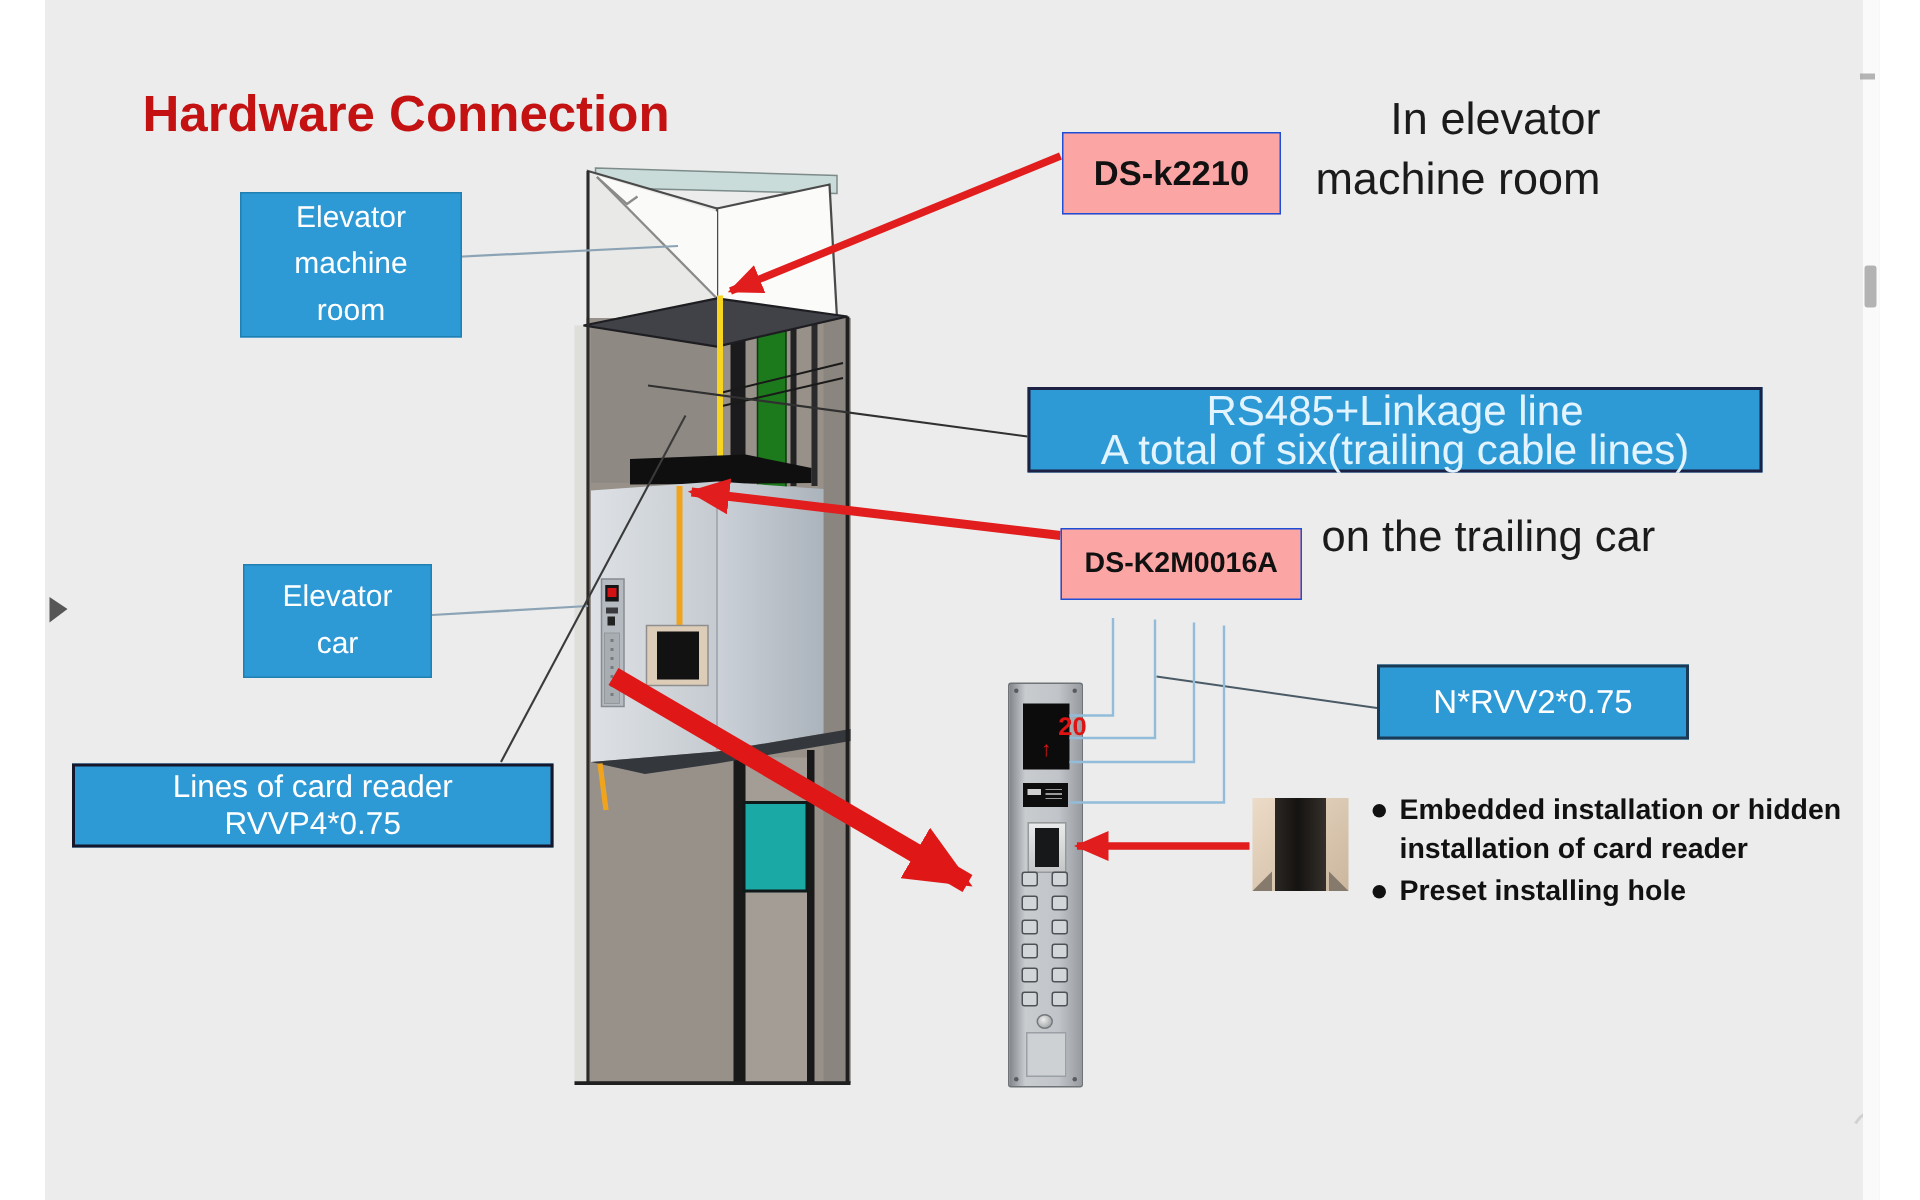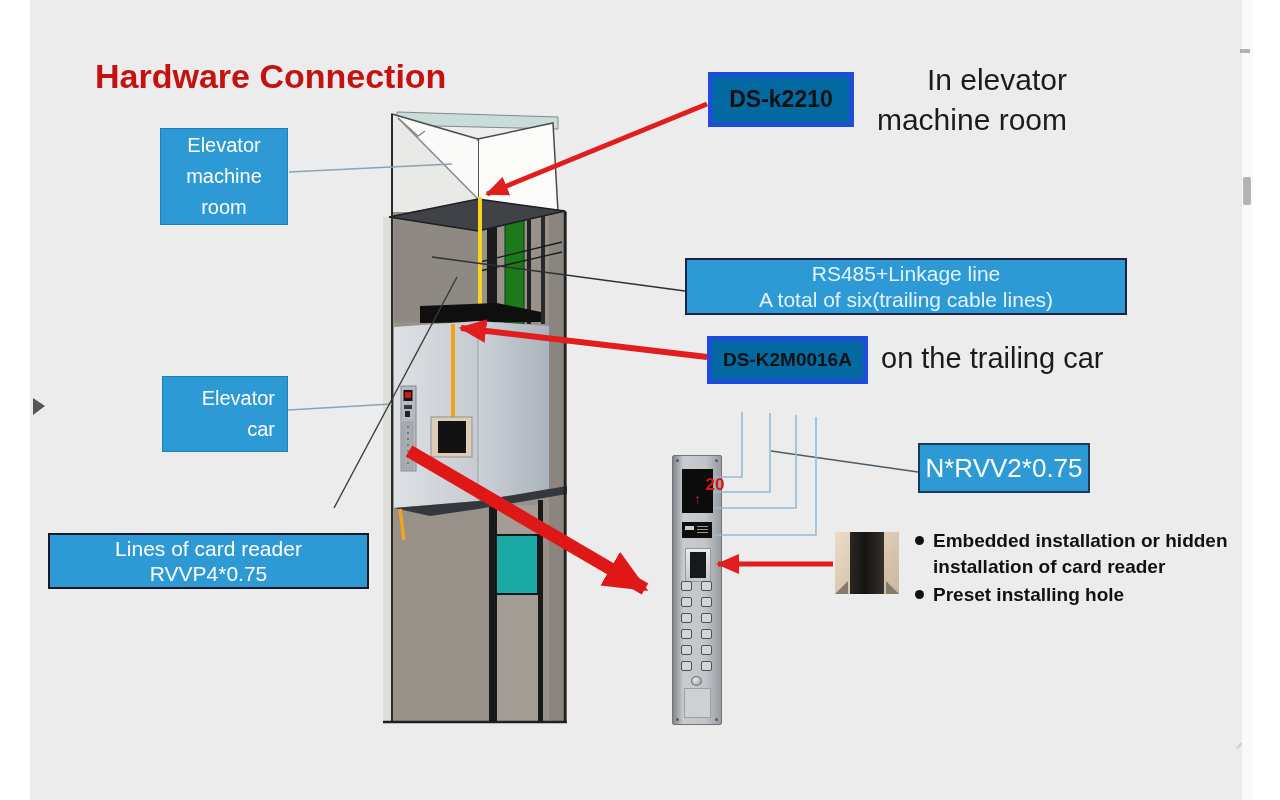--- a/index.html
+++ b/index.html
@@ -3,35 +3,35 @@
 <meta charset="utf-8">
 <style>
   html,body{margin:0;padding:0;background:#fff;}
   .stage{position:relative;width:1280px;height:800px;overflow:hidden;background:#ffffff;
          font-family:"Liberation Sans",sans-serif;}
   .slide{position:absolute;left:30px;top:0;width:1223px;height:800px;background:#ebeceb;z-index:0;}
 
   .lbl{position:absolute;z-index:3;display:flex;align-items:center;justify-content:center;
        text-align:center;box-sizing:border-box;}
   .blue{background:#2d9ad6;color:#ffffff;}
-  .orange{background:#0369a1;color:#111;border:5px solid #1d4ed8;font-weight:700;}
+  .orange{background:#fca5a5;color:#111;border:1px solid #1d4ed8;font-weight:700;margin-top:16px;}
 
   .title{position:absolute;left:95px;top:57px;z-index:3;color:#c41212;font-size:34px;font-weight:700;}
 
-  .box-machine-room{left:160px;top:128px;width:128px;height:97px;border:1px solid #2180b2;
+  .box-machine-room{left:160px;top:128px;width:148px;height:97px;border:1px solid #2180b2;
                     font-size:20px;line-height:31px;}
   .box-machine-room span{display:block;width:100px;}
   .box-car{left:162px;top:376px;width:126px;height:76px;border:1px solid #2180b2;
            font-size:20px;line-height:31px;}
-  .box-car span{display:block;width:100px;text-align:right;}
+  .box-car span{display:block;width:100px;}
   .box-lines{left:48px;top:509px;width:321px;height:56px;border:2px solid #17172c;
-             font-size:21px;line-height:25px;flex-direction:column;margin-top:24px;}
-  .box-rs485{left:685px;top:258px;width:442px;height:57px;border:2px solid #1d2144;
-             font-size:21px;line-height:26px;flex-direction:column;color:#e3f4ff;}
-  .box-nrvv{left:918px;top:443px;width:172px;height:50px;border:2px solid #1b3a55;font-size:26px;text-align:center;}
+             font-size:21px;line-height:25px;flex-direction:column;}
+  .box-rs485{left:685px;top:258px;width:490px;height:57px;border:2px solid #1d2144;
+             font-size:28px;line-height:26px;flex-direction:column;color:#e3f4ff;}
+  .box-nrvv{left:918px;top:443px;width:208px;height:50px;border:2px solid #1b3a55;font-size:22px;text-align:center;}
   .box-k2210{left:708px;top:72px;width:146px;height:55px;font-size:23px;}
   .box-k2m{left:707px;top:336px;width:161px;height:48px;font-size:19px;}
 
   .cap{position:absolute;z-index:3;color:#1b1b1b;}
   .cap-machine{left:855px;top:60px;width:212px;text-align:right;font-size:30px;line-height:40px;}
   .cap-car{left:881px;top:342px;font-size:29px;}
 
   .notes{position:absolute;left:915px;top:528px;width:330px;z-index:3;color:#111;
          font-size:19px;font-weight:700;line-height:26px;}
   .note-item{position:relative;padding-left:18px;margin-bottom:2px;}

